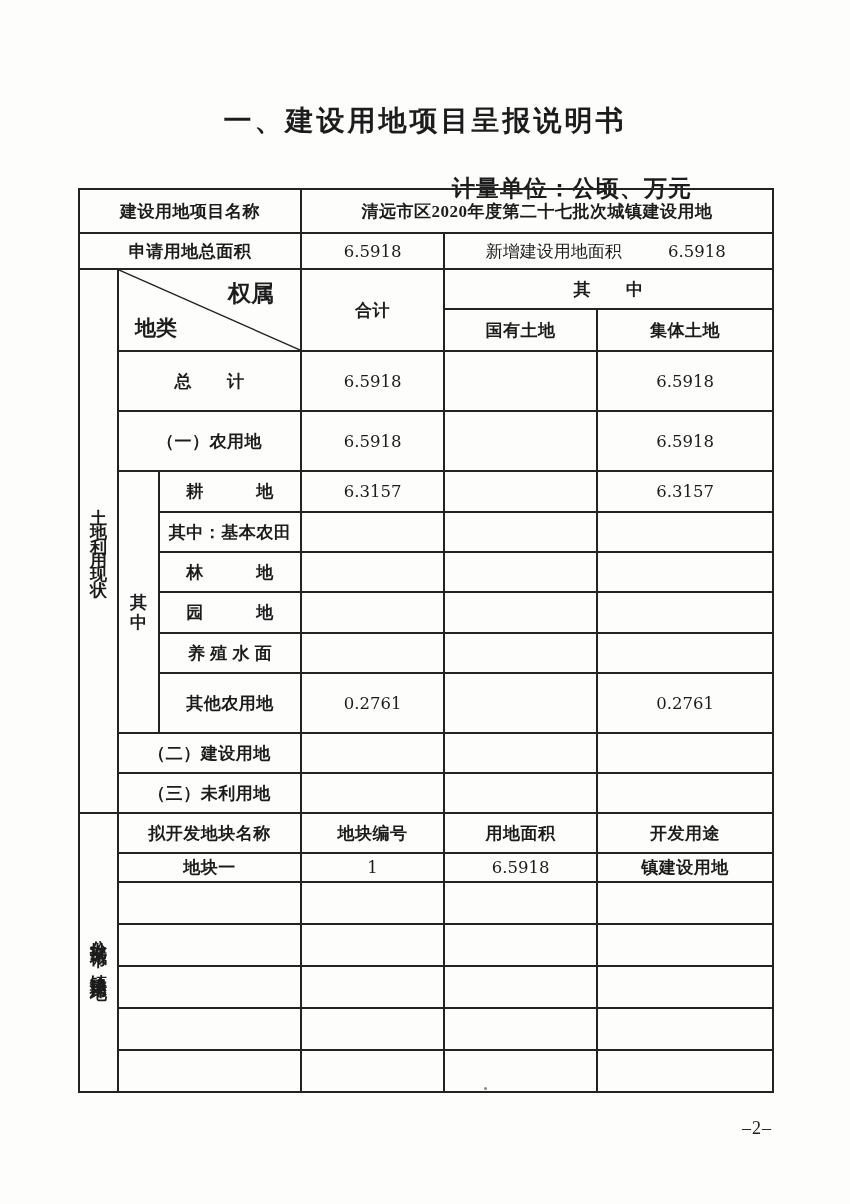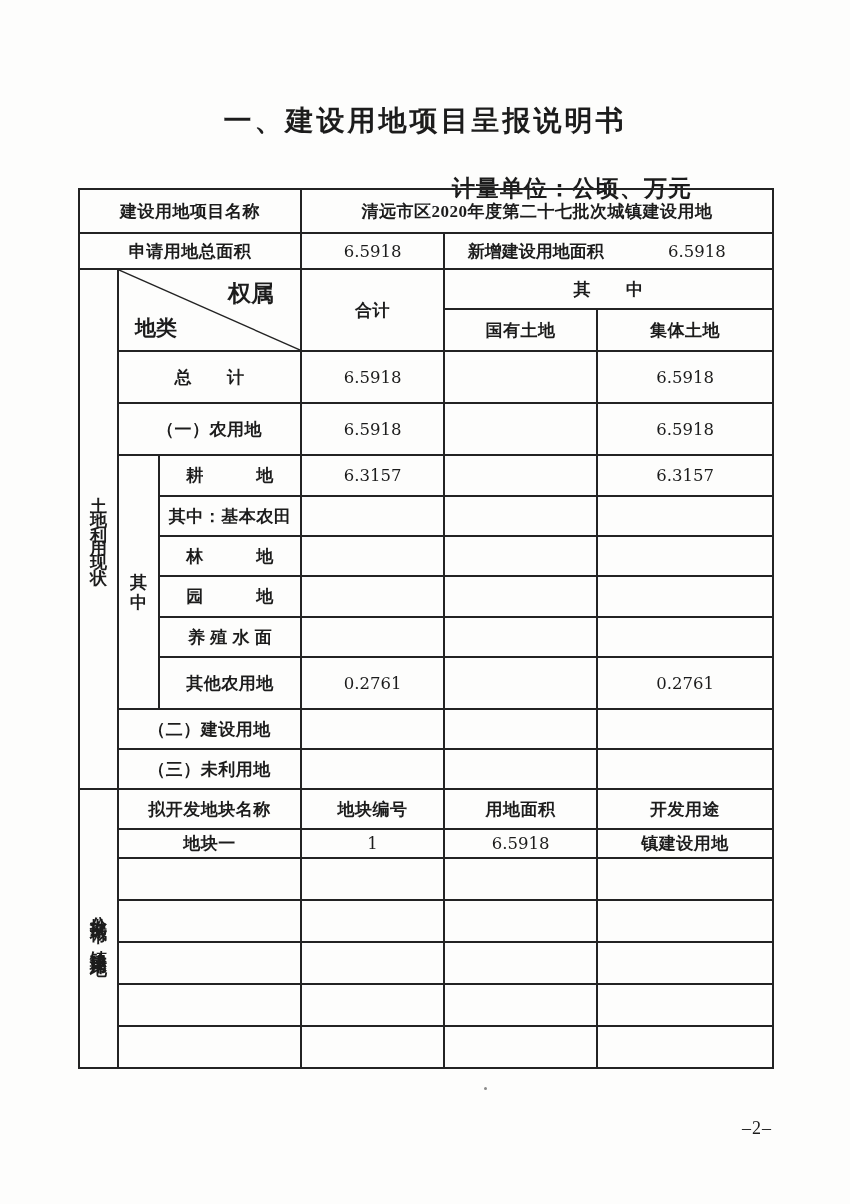--- a/index.html
+++ b/index.html
@@ -42,21 +42,21 @@
     text-align: center;
     vertical-align: middle;
     padding: 0;
     overflow: hidden;
   }
   td.lbl { font-weight: bold; letter-spacing: 0.5px; }
   td.num { font-family: "DejaVu Serif", "Liberation Serif", serif; font-size: 16.5px; }
   
   tr.r44 { height: 44px; } tr.r36 { height: 36px; }
   tr.r40 { height: 40px; } tr.r41 { height: 41px; }
-  tr.r42 { height: 42px; } tr.r43 { height: 52px; }
+  tr.r42 { height: 42px; } tr.r43 { height: 60px; }
   tr.r45 { height: 29px; }
   
   .vtext {
     display: inline-block;
     writing-mode: vertical-rl;
     text-orientation: upright;
     font-weight: bold;
     font-size: 17px;
   }
   .vtext.land { letter-spacing: 0.85em; }
@@ -68,21 +68,21 @@
   .corner-top {
     position: absolute; top: 8px; right: 26px;
     font-weight: bold; font-size: 23px;
   }
   .corner-bottom {
     position: absolute; bottom: 8px; left: 16px;
     font-weight: bold; font-size: 21px;
   }
   
   td.split .split-wrap { display: flex; align-items: center; width: 100%; }
-  td.split .split-label { flex: 1; text-align: center; padding-left: 5px; font-weight: bold; }
+  td.split .split-label { flex: 1; text-align: right; padding-left: 5px; font-weight: normal; }
   td.split .split-value { width: 46%; text-align: center; font-family: "DejaVu Serif", serif; font-size: 16.5px; }
   .page-number {
     position: absolute;
     top: 1118px; left: 78px; width: 694px;
     text-align: right;
     font-size: 18px;
     letter-spacing: 1px;
   }
   .scan-speck {
     position: absolute;

